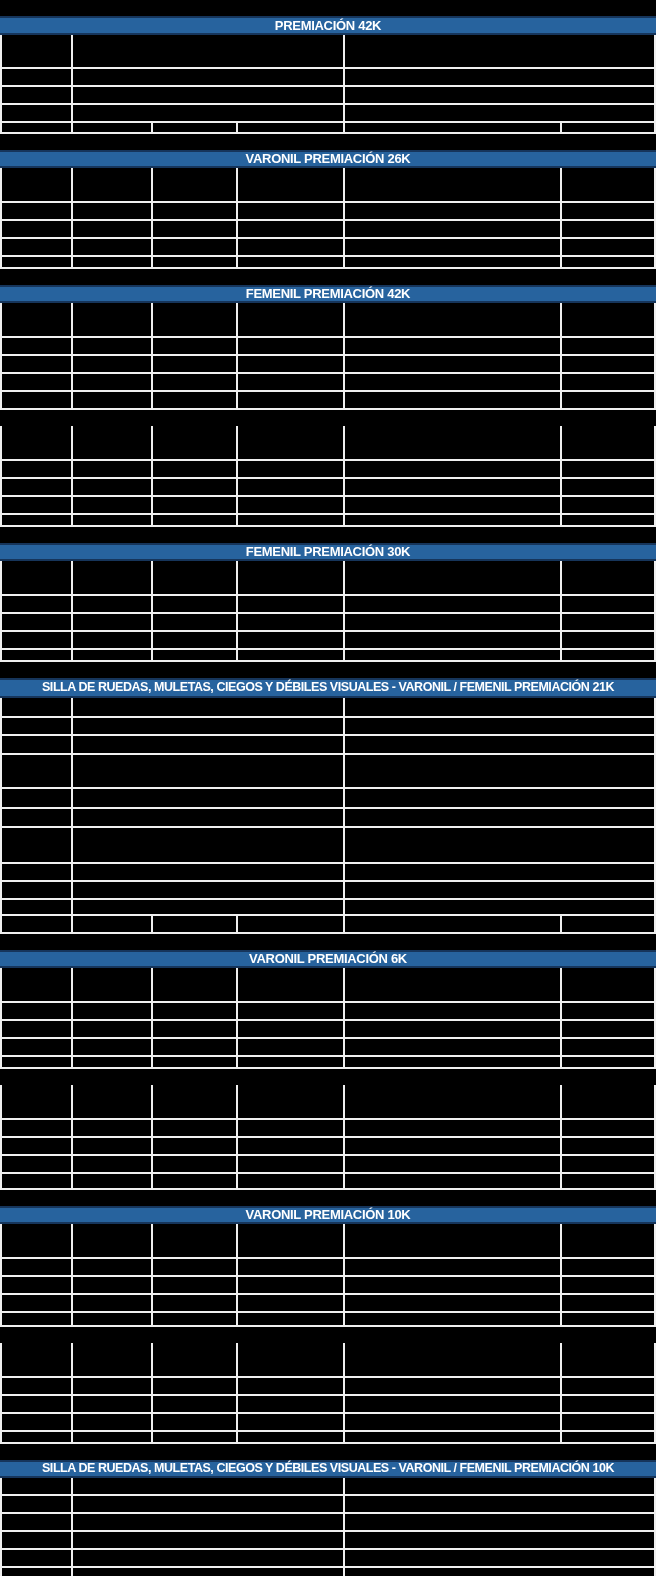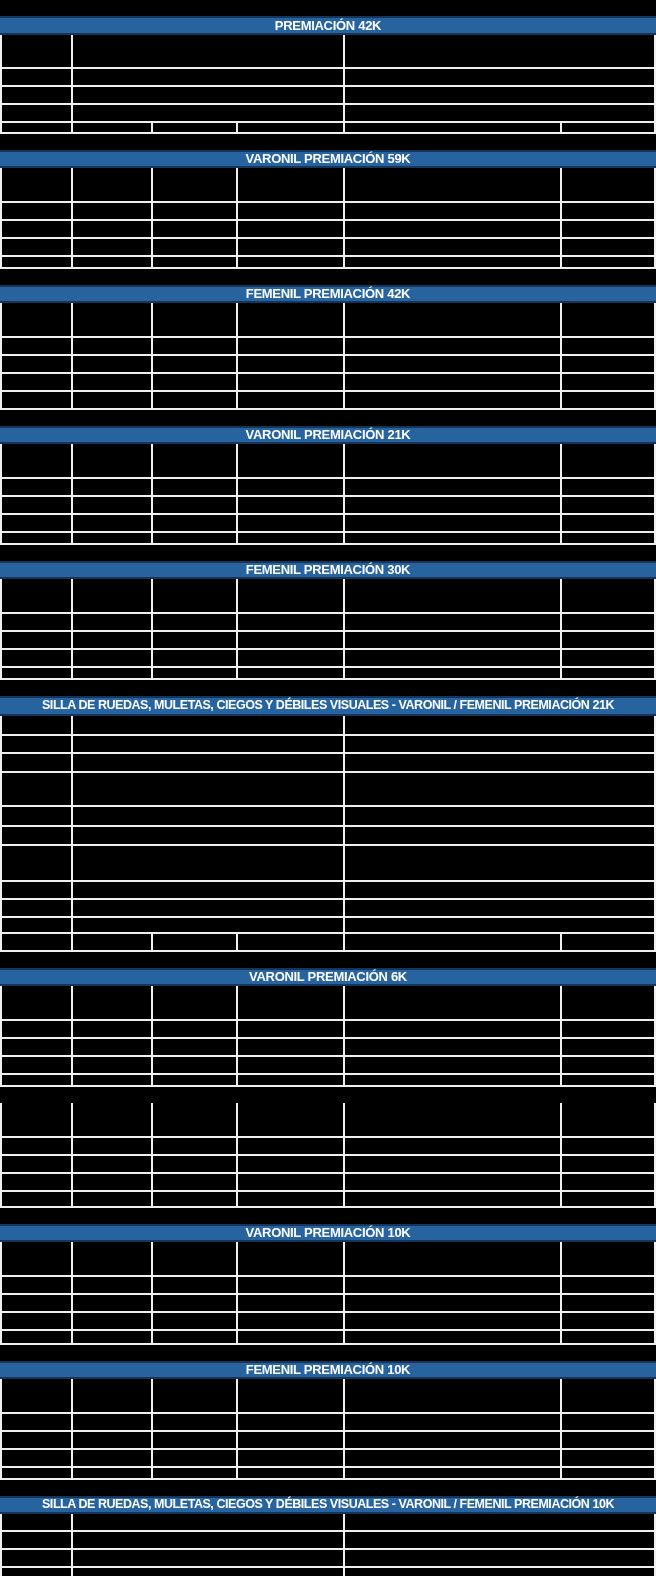--- a/index.html
+++ b/index.html
@@ -85,21 +85,21 @@
         <div class="cell" style="width: 73px;"></div>
         <div class="cell" style="width: 80px;"></div>
         <div class="cell" style="width: 85px;"></div>
         <div class="cell" style="width: 107px;"></div>
         <div class="cell" style="width: 217px;"></div>
         <div class="cell" style="width: 94px;"></div>
       </div>
     </div>
     <div class="section">
       <div class="header-bar" style="height: 18px;">
-        <span class="header-title">VARONIL PREMIACIÓN 59K</span>
+        <span class="header-title">VARONIL PREMIACIÓN 26K</span>
       </div>
       <div class="row" style="height: 35px;">
         <div class="cell" style="width: 73px;"></div>
         <div class="cell" style="width: 80px;"></div>
         <div class="cell" style="width: 85px;"></div>
         <div class="cell" style="width: 107px;"></div>
         <div class="cell" style="width: 217px;"></div>
         <div class="cell" style="width: 94px;"></div>
       </div>
       <div class="row" style="height: 18px;">
@@ -174,23 +174,20 @@
       <div class="row" style="height: 18px;">
         <div class="cell" style="width: 73px;"></div>
         <div class="cell" style="width: 80px;"></div>
         <div class="cell" style="width: 85px;"></div>
         <div class="cell" style="width: 107px;"></div>
         <div class="cell" style="width: 217px;"></div>
         <div class="cell" style="width: 94px;"></div>
       </div>
     </div>
     <div class="section">
-      <div class="header-bar" style="height: 18px;">
-        <span class="header-title">VARONIL PREMIACIÓN 21K</span>
-      </div>
       <div class="row" style="height: 35px;">
         <div class="cell" style="width: 73px;"></div>
         <div class="cell" style="width: 80px;"></div>
         <div class="cell" style="width: 85px;"></div>
         <div class="cell" style="width: 107px;"></div>
         <div class="cell" style="width: 217px;"></div>
         <div class="cell" style="width: 94px;"></div>
       </div>
       <div class="row" style="height: 18px;">
         <div class="cell" style="width: 73px;"></div>
@@ -459,23 +456,20 @@
       <div class="row" style="height: 14px;">
         <div class="cell" style="width: 73px;"></div>
         <div class="cell" style="width: 80px;"></div>
         <div class="cell" style="width: 85px;"></div>
         <div class="cell" style="width: 107px;"></div>
         <div class="cell" style="width: 217px;"></div>
         <div class="cell" style="width: 94px;"></div>
       </div>
     </div>
     <div class="section">
-      <div class="header-bar" style="height: 18px;">
-        <span class="header-title">FEMENIL PREMIACIÓN 10K</span>
-      </div>
       <div class="row" style="height: 35px;">
         <div class="cell" style="width: 73px;"></div>
         <div class="cell" style="width: 80px;"></div>
         <div class="cell" style="width: 85px;"></div>
         <div class="cell" style="width: 107px;"></div>
         <div class="cell" style="width: 217px;"></div>
         <div class="cell" style="width: 94px;"></div>
       </div>
       <div class="row" style="height: 18px;">
         <div class="cell" style="width: 73px;"></div>

